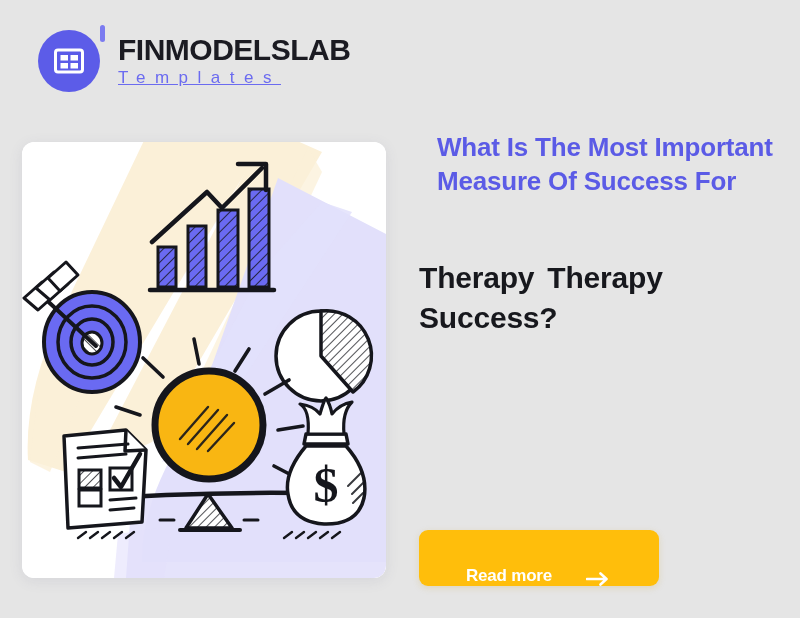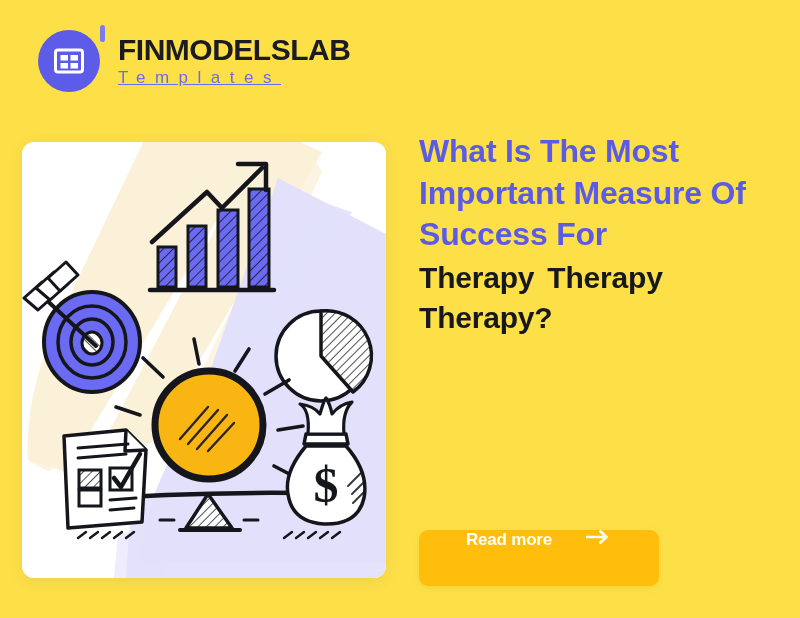--- a/index.html
+++ b/index.html
@@ -2,21 +2,21 @@
 <html><head>
 <meta charset="utf-8">
 <style>
   * { box-sizing: border-box; margin: 0; padding: 0; }
   html, body {
     width: 800px; height: 618px;
     background: #ffffff;
     font-family: "Liberation Sans", sans-serif;
     overflow: hidden;
   }
-  .page { position: relative; width: 800px; height: 618px; background: #fde047; }
+  .page { position: relative; width: 800px; height: 618px; background: #e5e5e5; }
 
   
   .logo-block { position: absolute; left: 38px; top: 30px; display: flex; align-items: center; }
   .logo-mark {
     width: 62px; height: 62px; border-radius: 50%;
     background: #5c5ce8;
     display: flex; align-items: center; justify-content: center;
     flex: 0 0 auto;
   }
   .logo-text { margin-left: 18px; }
@@ -39,36 +39,36 @@
     position: absolute; left: 22px; top: 142px;
     width: 364px; height: 436px;
     background: #ffffff; border-radius: 12px;
     box-shadow: 0 3px 14px rgba(80,80,120,0.10);
     overflow: hidden;
   }
   .illus-card svg { display: block; }
 
   
   .headline {
-    position: absolute; left: 419px; top: 131px; width: 352px;
-    font-size: 32px; font-weight: bold; line-height: 1.30;
+    position: absolute; left: 437px; top: 131px; width: 352px;
+    font-size: 26px; font-weight: bold; line-height: 1.30;
     color: #5b5be6; letter-spacing: -0.2px;
   }
   .subheadline {
     position: absolute; left: 419px; top: 258px; width: 352px;
     font-size: 30px; font-weight: bold; line-height: 1.32;
     color: #17181d; letter-spacing: -0.2px;
   }
   .subheadline .w2 { margin-left: 13px; }
 
   .cta {
     position: absolute; left: 419px; top: 530px;
     width: 240px; height: 56px; border: none;
     background: #ffbe0b; border-radius: 9px;
-    display: flex; align-items: flex-start; justify-content: center;
+    display: flex; align-items: flex-end; justify-content: center;
     cursor: pointer; box-shadow: 0 2px 7px rgba(200,150,0,0.18);
   }
   .cta-label {
     color: #ffffff; font-size: 17px; font-weight: bold; letter-spacing: -0.2px;
   }
   .cta-arrow { margin-left: 34px; display: flex; align-items: center; }
 </style>
 </head>
 <body>
 
@@ -227,21 +227,21 @@
           <line x1="222" y1="378" x2="236" y2="378"></line>
         </g>
       </g>
     </svg>
   </div>
 
   <h1 class="headline">What Is The Most Important Measure Of Success For</h1>
 
   <h2 class="subheadline">
     <span>Therapy</span><span class="w2">Therapy</span><br>
-    <span>Therapy?</span>
+    <span>Success?</span>
   </h2>
 
   <button class="cta">
     <span class="cta-label">Read more</span>
     <span class="cta-arrow">
       <svg width="26" height="14" viewBox="0 0 26 14" aria-hidden="true">
         <path d="M1 7 H20 M14.5 1.5 L20.5 7 L14.5 12.5" fill="none" stroke="#ffffff" stroke-width="2.6" stroke-linecap="round" stroke-linejoin="round"></path>
       </svg>
     </span>
   </button>

